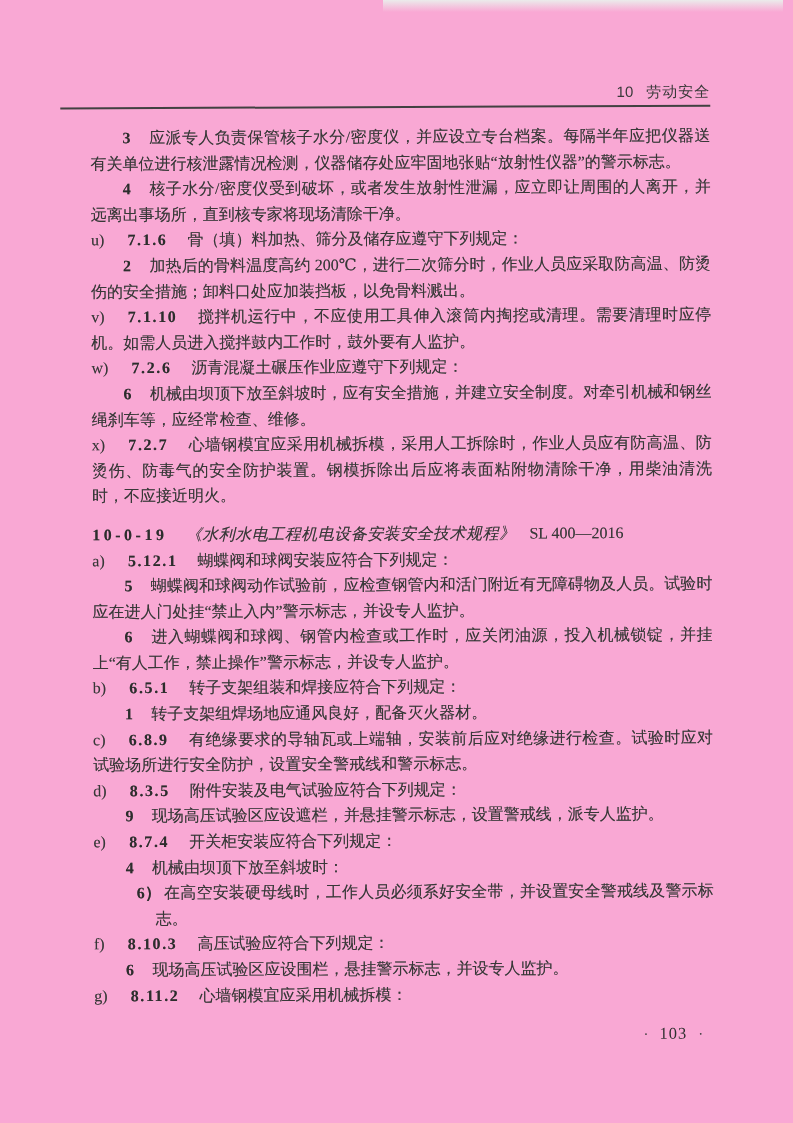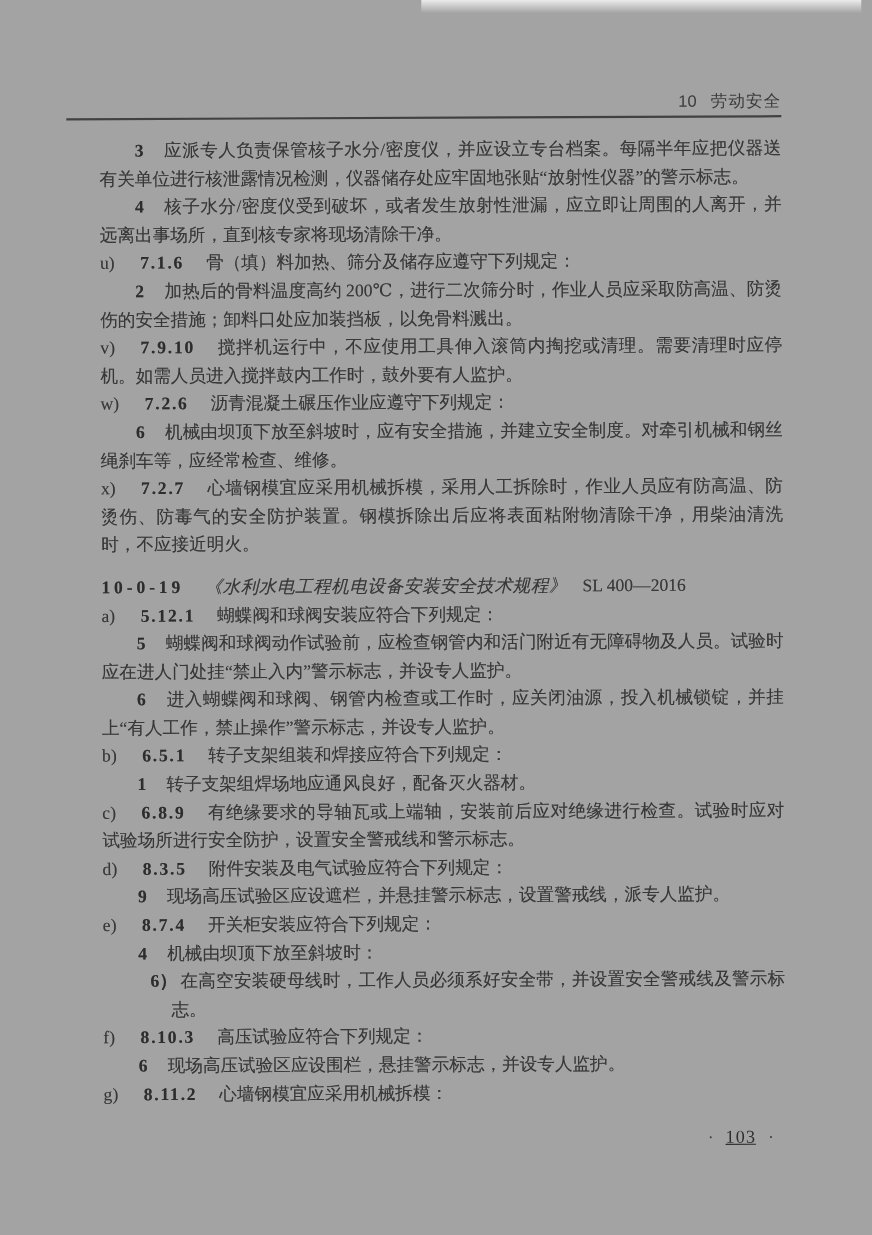--- a/index.html
+++ b/index.html
@@ -1,20 +1,20 @@
 <!DOCTYPE html>
 <html><head>
 <meta charset="utf-8">
 <style>
   html, body { margin: 0; padding: 0; background: #ffffff; }
   .page {
     position: relative;
     width: 793px;
     height: 1123px;
-    background: #a3a3a3;
+    background: #f9a8d4;
     overflow: hidden;
     font-family: "Liberation Serif", "DejaVu Serif", serif;
   }
   .scan-shade-top {
     position: absolute; top: 0; right: 10px; width: 400px; height: 12px;
     background: linear-gradient(to bottom, #ebebeb, rgba(255,255,255,0));
     pointer-events: none;
   }
   .scan-wrap {
     position: absolute; left: 0; top: 0; width: 793px; height: 1123px;
@@ -56,40 +56,40 @@
   .sp-letter { width: 1.45em; }
   .sp-clause { width: 1.25em; }
   .sp-sub    { width: 0.18em; }
   .sp-entry  { width: 1.15em; }
   .pagefoot {
     position: absolute; right: 92px; top: 1025px;
     font-size: 16.5px; color: #2f2f2f;
     font-family: "Liberation Serif", "DejaVu Serif", serif;
   }
   .pagefoot .dot { font-size: 15px; color: #3c3c3c; }
-  .pagefoot .num { margin: 0 11px; letter-spacing: 1px; text-decoration: underline; }
+  .pagefoot .num { margin: 0 11px; letter-spacing: 1px; }
 </style>
 </head>
 <body>
 
 <div class="page">
   <div class="scan-shade-top"></div>
   <div class="scan-wrap">
 
     <div class="pagehead">
       <span class="chapnum">10</span><span>劳动安全</span>
     </div>
     <div class="head-rule"></div>
 
     <div class="docbody">
         <p class="para item-num"><b class="num">3</b><span class="sp sp-num"></span><span class="txt">应派专人负责保管核子水分/密度仪，并应设立专台档案。每隔半年应把仪器送有关单位进行核泄露情况检测，仪器储存处应牢固地张贴“放射性仪器”的警示标志。</span></p>
         <p class="para item-num"><b class="num">4</b><span class="sp sp-num"></span><span class="txt">核子水分/密度仪受到破坏，或者发生放射性泄漏，应立即让周围的人离开，并远离出事场所，直到核专家将现场清除干净。</span></p>
         <p class="para item-letter"><span class="letter">u)</span><span class="sp sp-letter"></span><b class="clause">7.1.6</b><span class="sp sp-clause"></span><span class="txt">骨（填）料加热、筛分及储存应遵守下列规定：</span></p>
         <p class="para item-num"><b class="num">2</b><span class="sp sp-num"></span><span class="txt">加热后的骨料温度高约 200℃，进行二次筛分时，作业人员应采取防高温、防烫伤的安全措施；卸料口处应加装挡板，以免骨料溅出。</span></p>
-        <p class="para item-letter"><span class="letter">v)</span><span class="sp sp-letter"></span><b class="clause">7.9.10</b><span class="sp sp-clause"></span><span class="txt">搅拌机运行中，不应使用工具伸入滚筒内掏挖或清理。需要清理时应停机。如需人员进入搅拌鼓内工作时，鼓外要有人监护。</span></p>
+        <p class="para item-letter"><span class="letter">v)</span><span class="sp sp-letter"></span><b class="clause">7.1.10</b><span class="sp sp-clause"></span><span class="txt">搅拌机运行中，不应使用工具伸入滚筒内掏挖或清理。需要清理时应停机。如需人员进入搅拌鼓内工作时，鼓外要有人监护。</span></p>
         <p class="para item-letter"><span class="letter">w)</span><span class="sp sp-letter"></span><b class="clause">7.2.6</b><span class="sp sp-clause"></span><span class="txt">沥青混凝土碾压作业应遵守下列规定：</span></p>
         <p class="para item-num"><b class="num">6</b><span class="sp sp-num"></span><span class="txt">机械由坝顶下放至斜坡时，应有安全措施，并建立安全制度。对牵引机械和钢丝绳刹车等，应经常检查、维修。</span></p>
         <p class="para item-letter"><span class="letter">x)</span><span class="sp sp-letter"></span><b class="clause">7.2.7</b><span class="sp sp-clause"></span><span class="txt">心墙钢模宜应采用机械拆模，采用人工拆除时，作业人员应有防高温、防烫伤、防毒气的安全防护装置。钢模拆除出后应将表面粘附物清除干净，用柴油清洗时，不应接近明火。</span></p>
         <p class="para entry-heading"><b class="entry-no">10-0-19</b><span class="sp sp-entry"></span><i class="book-title">《水利水电工程机电设备安装安全技术规程》</i><span class="code">SL 400—2016</span></p>
         <p class="para item-letter"><span class="letter">a)</span><span class="sp sp-letter"></span><b class="clause">5.12.1</b><span class="sp sp-clause"></span><span class="txt">蝴蝶阀和球阀安装应符合下列规定：</span></p>
         <p class="para item-num"><b class="num">5</b><span class="sp sp-num"></span><span class="txt">蝴蝶阀和球阀动作试验前，应检查钢管内和活门附近有无障碍物及人员。试验时应在进人门处挂“禁止入内”警示标志，并设专人监护。</span></p>
         <p class="para item-num"><b class="num">6</b><span class="sp sp-num"></span><span class="txt">进入蝴蝶阀和球阀、钢管内检查或工作时，应关闭油源，投入机械锁锭，并挂上“有人工作，禁止操作”警示标志，并设专人监护。</span></p>
         <p class="para item-letter"><span class="letter">b)</span><span class="sp sp-letter"></span><b class="clause">6.5.1</b><span class="sp sp-clause"></span><span class="txt">转子支架组装和焊接应符合下列规定：</span></p>
         <p class="para item-num"><b class="num">1</b><span class="sp sp-num"></span><span class="txt">转子支架组焊场地应通风良好，配备灭火器材。</span></p>
         <p class="para item-letter"><span class="letter">c)</span><span class="sp sp-letter"></span><b class="clause">6.8.9</b><span class="sp sp-clause"></span><span class="txt">有绝缘要求的导轴瓦或上端轴，安装前后应对绝缘进行检查。试验时应对试验场所进行安全防护，设置安全警戒线和警示标志。</span></p>

